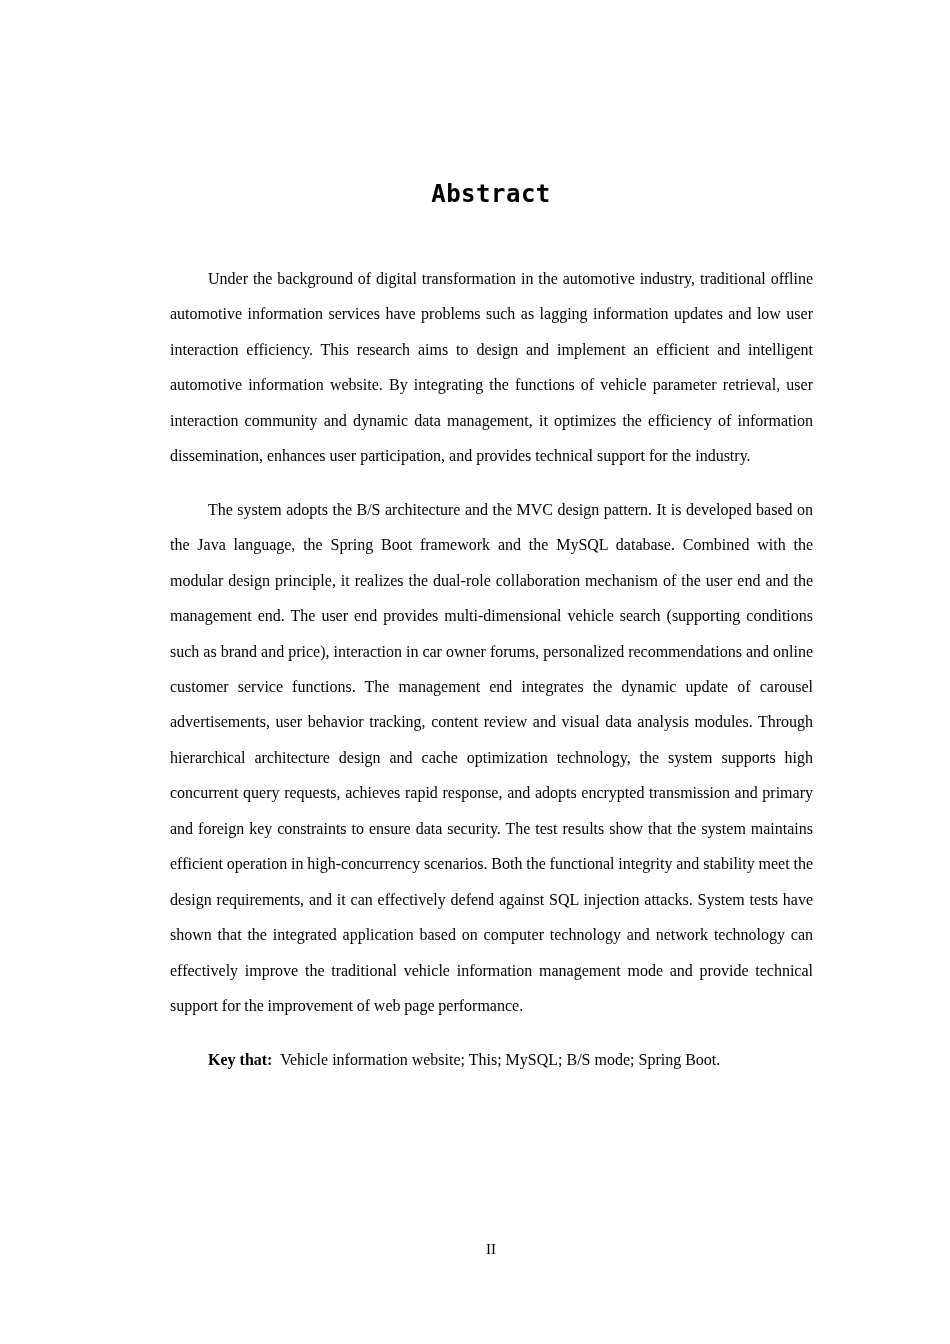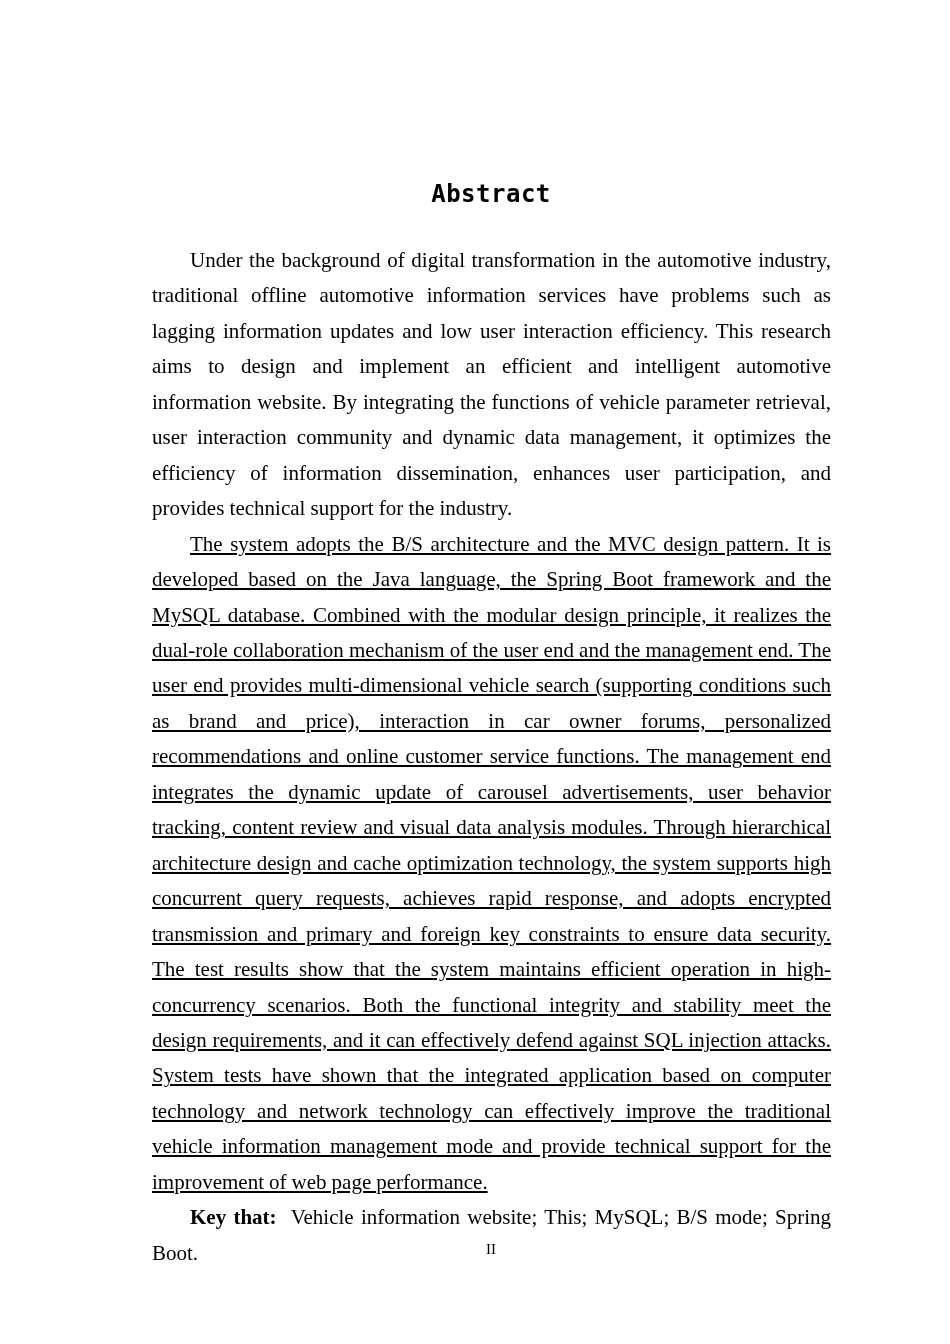--- a/index.html
+++ b/index.html
@@ -38,34 +38,33 @@
     letter-spacing: 0.5px;
     color: #000000;
   }
   .body-block {
     position: absolute;
     left: 136px;
     top: 243px;
     width: 679px;
   }
   .para {
-    margin: 0;
+    margin: 18px;
     padding: 0;
     text-align: justify;
     text-justify: inter-word;
-    font-size: 21px;
+    font-size: 16px;
     line-height: 35.45px;
     color: #000000;
     text-indent: 38px;
     hyphens: none;
     -webkit-hyphens: none;
   }
   .para.tight {
     word-spacing: -0.2px;
-    text-decoration: underline;
   }
   .kw-label {
     font-weight: bold;
   }
   .page-number {
     position: absolute;
     left: 0;
     top: 1239px;
     width: 950px;
     text-align: center;

